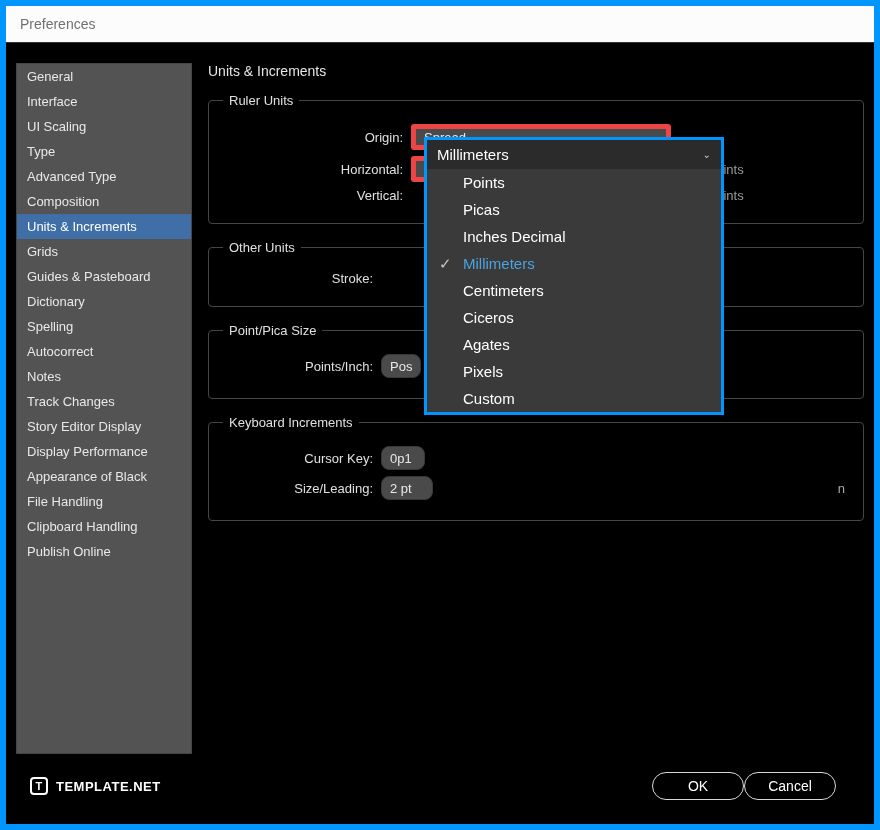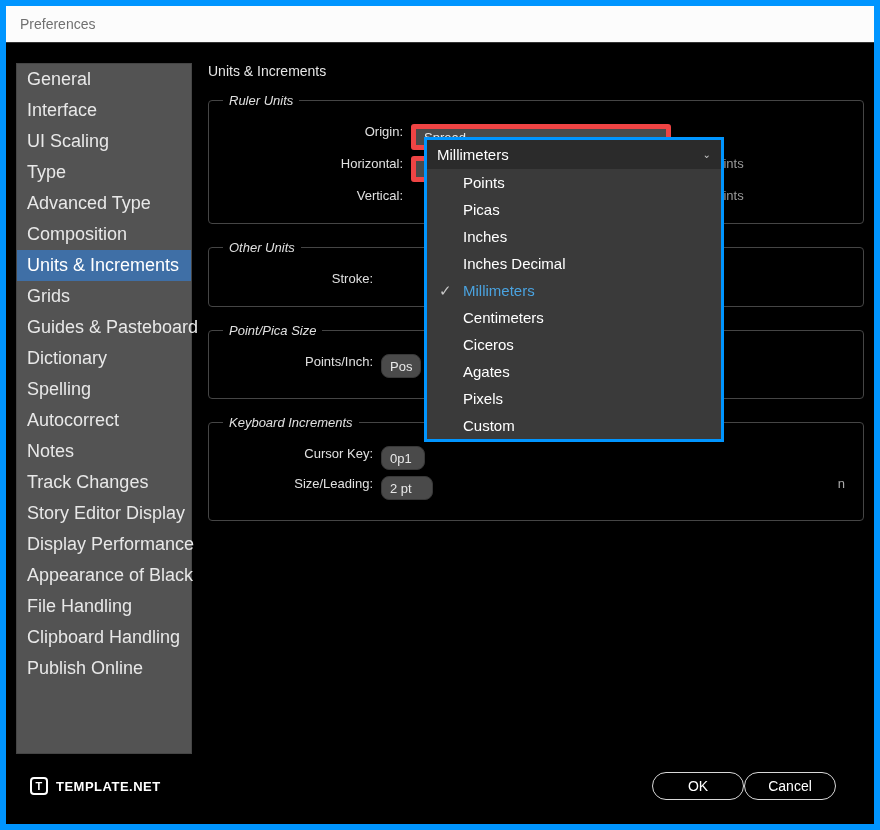--- a/index.html
+++ b/index.html
@@ -33,21 +33,21 @@
     gap: 16px;
     overflow: hidden;
   }
   .sidebar {
     width: 176px;
     background: #535353;
     border: 1px solid #454545;
     color: #e8e8e8;
     display: flex;
     flex-direction: column;
-    font-size: 18px;
+    font-size: 13px;
   }
   .sidebar-item {
     padding: 5px 10px;
     cursor: pointer;
     white-space: nowrap;
   }
   .sidebar-item.selected {
     background: #3f6fa6;
     color: #fff;
   }
@@ -65,25 +65,24 @@
   fieldset {
     border: 1px solid #454545;
     border-radius: 4px;
     margin-bottom: 16px;
     padding: 10px 14px 14px 14px;
   }
   legend {
     color: #e0e0e0;
     font-size: 13px;
     padding: 0 6px;
-    font-style: italic;
   }
   .row {
     display: flex;
-    align-items: flex-start;
+    align-items: center;
     gap: 8px;
     margin: 6px 0;
   }
   .row-label {
     width: 180px;
     text-align: right;
     color: #e0e0e0;
   }
   .select {
     background: #4a4a4a;
@@ -292,21 +291,20 @@
       </fieldset>
 
       <div class="dropdown">
         <div class="dropdown-header">
           <span>Millimeters</span>
           <span class="chev">⌄</span>
         </div>
         <div id="dropdown-list">
             <div class="dropdown-item">Points</div>
             <div class="dropdown-item">Picas</div>
-            <div class="dropdown-item">Inches</div>
             <div class="dropdown-item">Inches Decimal</div>
             <div class="dropdown-item checked">Millimeters</div>
             <div class="dropdown-item">Centimeters</div>
             <div class="dropdown-item">Ciceros</div>
             <div class="dropdown-item">Agates</div>
             <div class="dropdown-item">Pixels</div>
             <div class="dropdown-item">Custom</div>
           </div>
       </div>
 

